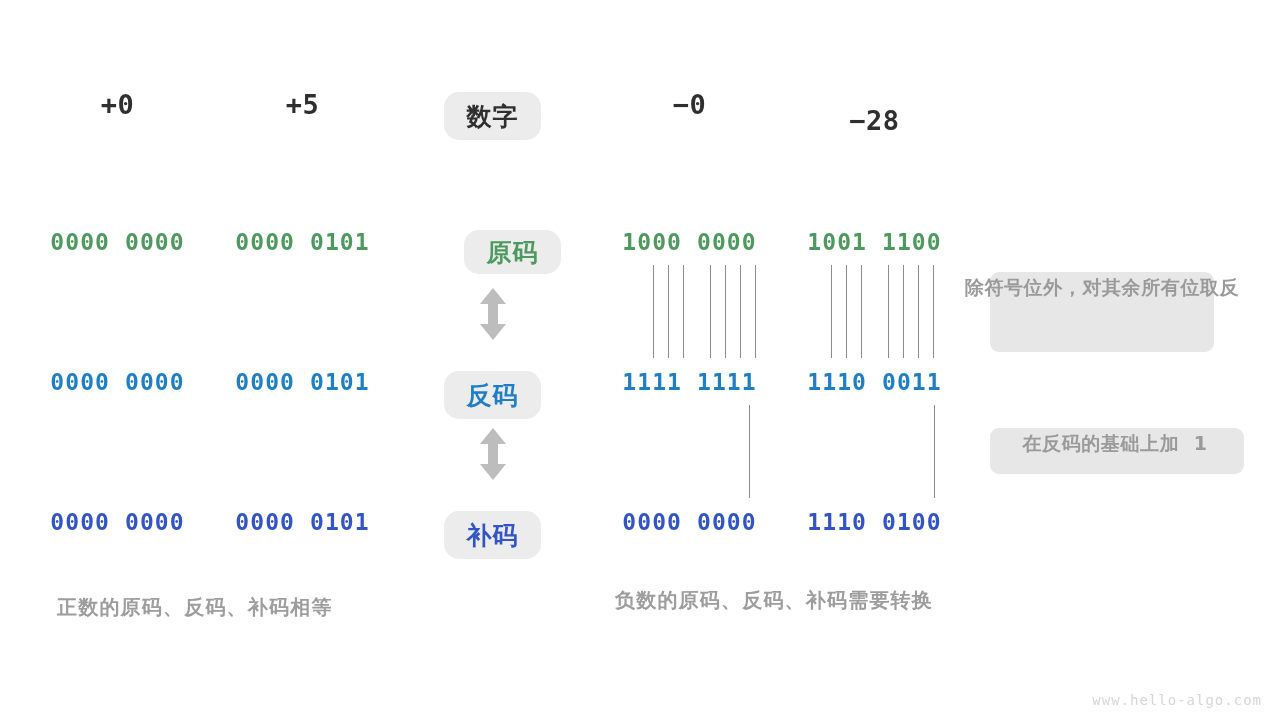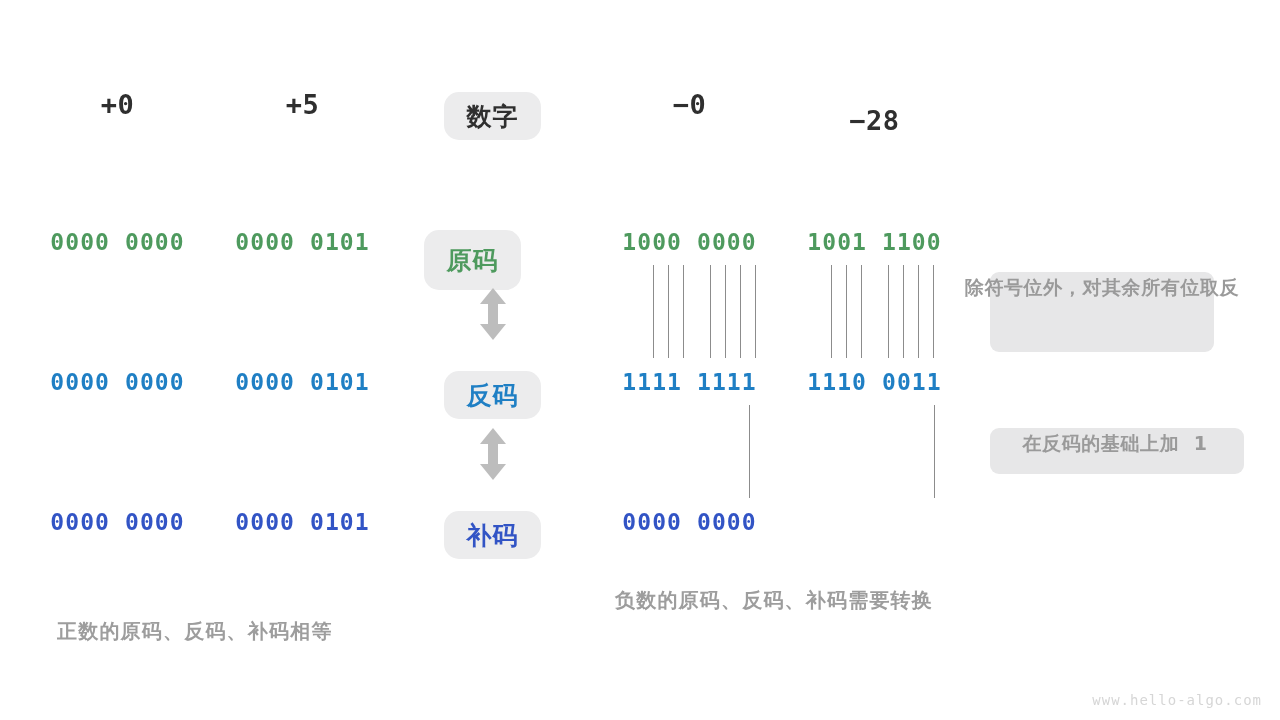--- a/index.html
+++ b/index.html
@@ -135,21 +135,21 @@
   <div class="pill dark" style="left:444px; top:80px; width:97px; height:48px;">数字</div>
 
   <div class="cell num-head" style="left:612px; top:84px; width:155px; height:40px;">−0</div>
 
   <div class="cell num-head" style="left:797px; top:100px; width:155px; height:40px;">−28</div>
 
   <div class="cell bits green" style="left:40px; top:223px; width:155px; height:38px;">0000 0000</div>
 
   <div class="cell bits green" style="left:225px; top:223px; width:155px; height:38px;">0000 0101</div>
 
-  <div class="pill green" style="left:424px; top:218px; width:97px; height:60px;">原码</div>
+  <div class="pill green" style="left:464px; top:218px; width:97px; height:44px;">原码</div>
 
   <div class="cell bits green" style="left:612px; top:223px; width:155px; height:38px;">1000 0000</div>
 
   <div class="cell bits green" style="left:797px; top:223px; width:155px; height:38px;">1001 1100</div>
 
   <div class="cell bits blue" style="left:40px; top:363px; width:155px; height:38px;">0000 0000</div>
 
   <div class="cell bits blue" style="left:225px; top:363px; width:155px; height:38px;">0000 0101</div>
 
   <div class="pill blue" style="left:444px; top:359px; width:97px; height:48px;">反码</div>
@@ -159,20 +159,21 @@
   <div class="cell bits blue" style="left:797px; top:363px; width:155px; height:38px;">1110 0011</div>
 
   <div class="cell bits indigo" style="left:40px; top:503px; width:155px; height:38px;">0000 0000</div>
 
   <div class="cell bits indigo" style="left:225px; top:503px; width:155px; height:38px;">0000 0101</div>
 
   <div class="pill indigo" style="left:444px; top:499px; width:97px; height:48px;">补码</div>
 
   <div class="cell bits indigo" style="left:612px; top:503px; width:155px; height:38px;">0000 0000</div>
 
+  <div class="cell bits indigo" style="left:797px; top:503px; width:155px; height:38px;">1110 0100</div>
 
   <div class="vline" style="left:653px; top:265px; height:93px;"></div>
   <div class="vline" style="left:668px; top:265px; height:93px;"></div>
   <div class="vline" style="left:683px; top:265px; height:93px;"></div>
   <div class="vline" style="left:710px; top:265px; height:93px;"></div>
   <div class="vline" style="left:725px; top:265px; height:93px;"></div>
   <div class="vline" style="left:740px; top:265px; height:93px;"></div>
   <div class="vline" style="left:755px; top:265px; height:93px;"></div>
 
   <div class="vline" style="left:831px; top:265px; height:93px;"></div>
@@ -196,19 +197,19 @@
 
   <div class="note" style="left:990px; top:272px; width:224px; height:80px;">
     <span>除符号位外，</span>
     <span>对其余所有位取反</span>
   </div>
 
   <div class="note" style="left:990px; top:428px; width:254px; height:46px;padding-left:16px;">
     <span>在反码的基础上加  1</span>
   </div>
 
-  <div class="caption" style="left:57px; top:618px;">正数的原码、反码、补码相等</div>
+  <div class="caption" style="left:57px; top:594px;">正数的原码、反码、补码相等</div>
 
   <div class="caption" style="left:615px; top:587px;">负数的原码、反码、补码需要转换</div>
 
   <div class="watermark">www.hello-algo.com</div>
 
 </div>
 
 </body></html>

